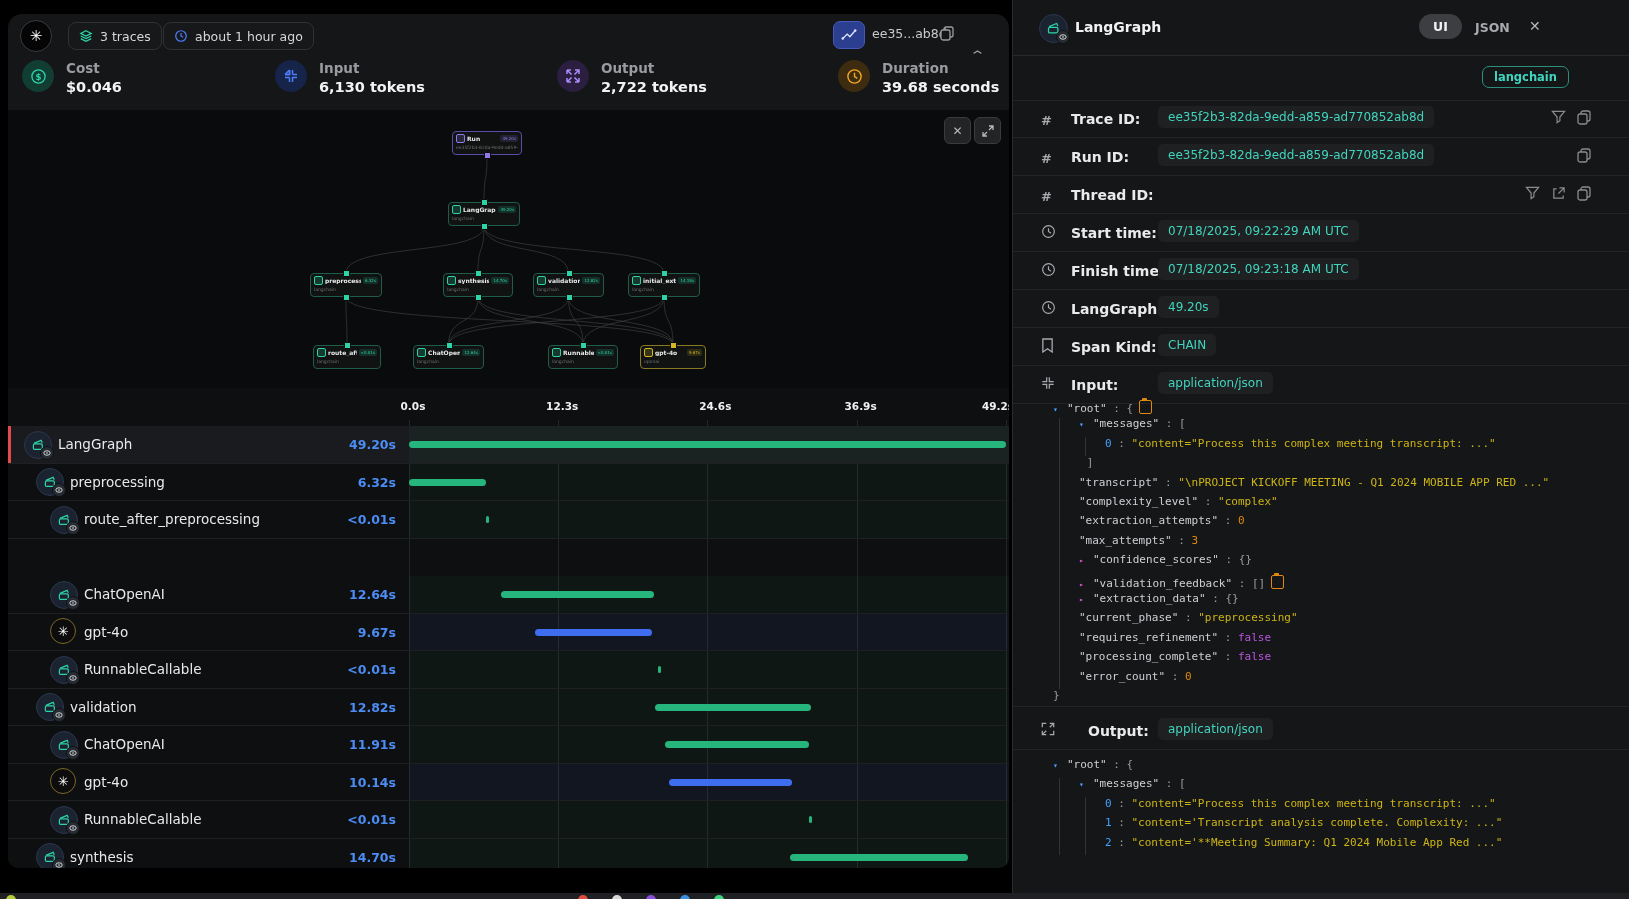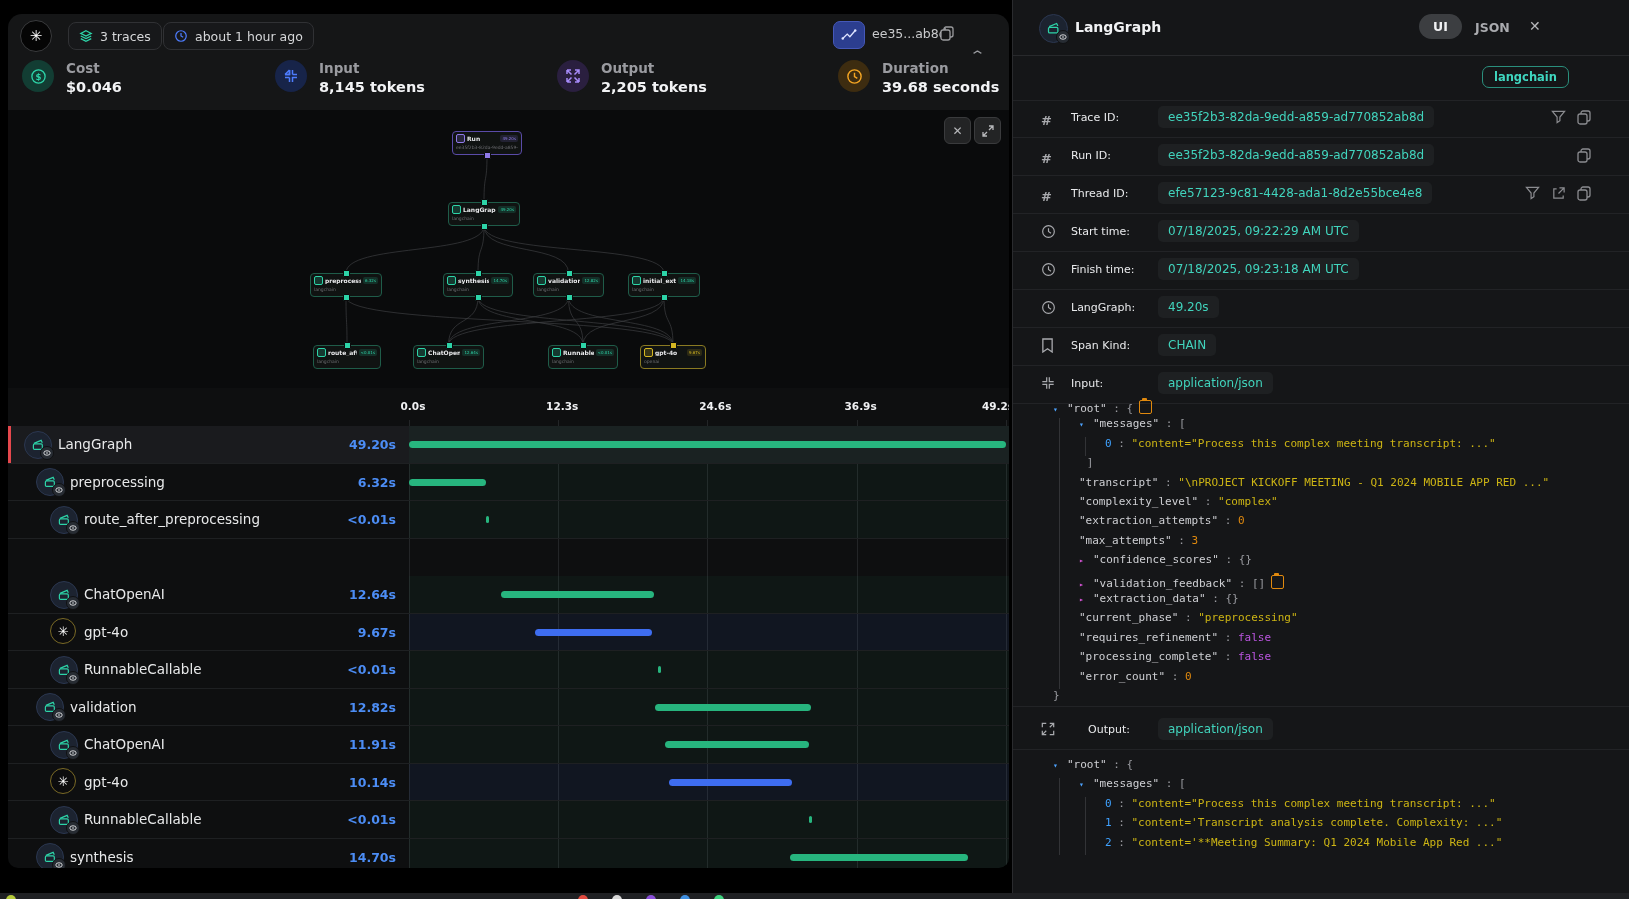--- a/index.html
+++ b/index.html
@@ -35,21 +35,21 @@
   .eyeBadge{position:absolute;right:-3px;bottom:-2px;width:12px;height:12px;border-radius:50%;
     background:#272c33;border:1.5px solid #101113;display:flex;align-items:center;justify-content:center;}
   .oaIcon{border-radius:50%;background:#0c0c0d;display:flex;align-items:center;justify-content:center;color:#fff;}
   
   #panel{left:1012px;top:0;width:617px;height:893px;background:#151618;border-left:1px solid #2a2b2e;box-sizing:border-box;}
   #panelHeader{left:0;top:0;width:100%;height:55px;border-bottom:1px solid #28292c;}
   .pillUI{background:#3c3e41;color:#f0f1f3;border-radius:14px;padding:5px 14px;font-size:12.5px;font-weight:bold;cursor:pointer;}
   .jsonTog{color:#a9aaae;font-size:12.5px;font-weight:bold;cursor:pointer;}
   .tagChip{border:1px solid #2a8f7d;color:#3fd6bf;font-size:11.5px;font-weight:bold;border-radius:7px;padding:3px 11px;}
   .frow{position:absolute;left:0;width:100%;height:38px;border-bottom:1px solid #222326;box-sizing:border-box;}
-  .flabel{color:#e9eaec;font-size:11px;font-weight:normal;}
+  .flabel{color:#e9eaec;font-size:14px;font-weight:bold;}
   .fvalue{background:#1e2022;color:#41d4bd;font-size:12px;border-radius:5px;padding:4px 10px;white-space:nowrap;}
   .ficon{color:#a9aaae;font-size:13px;font-weight:bold;width:18px;text-align:center;}
   .actIcon{color:#8b8c90;cursor:pointer;display:inline-flex;}
   
   .jline{position:absolute;white-space:nowrap;font-family:"DejaVu Sans Mono","Liberation Mono",monospace;font-size:11px;}
   .jl-k{color:#cfd0d4}.jl-p{color:#9a9ba0}.jl-s{color:#cdb514}.jl-n{color:#e0890e}
   .jl-i{color:#3fa2ff}.jl-b{color:#bb55e0}
   .jl-aro{color:#4da3ff;font-size:8px;display:inline-block;width:14px}
   .jl-arc{color:#d052d0;font-size:8px;display:inline-block;width:14px}
   .jl-clip{display:inline-block;margin-left:6px;width:11px;height:12px;border:1.2px solid #e0890e;
@@ -123,34 +123,34 @@
                 <path d="M2 6.5h4.5V2"></path>
                 <path d="M14 9.5H9.5V14"></path>
                 <path d="M1.5 1.5l5 5M14.5 14.5l-5-5M14.5 1.5 9.5 6.5M1.5 14.5l5-5" stroke-width="0"></path>
                 <path d="M6.5 9.5H2M6.5 9.5V14"></path>
                 <path d="M9.5 6.5H14M9.5 6.5V2"></path>
               </g>
             </svg>
           </div>
           <div>
             <div class="mlabel">Input</div>
-            <div class="mvalue">8,145 tokens</div>
+            <div class="mvalue">6,130 tokens</div>
           </div>
         </div>
         <div class="metric abs" style="left: 549px; top: 4px; display: flex; gap: 12px;">
           <div class="micon" style="background: rgb(42, 31, 63);">
             <svg width="16" height="16" viewBox="0 0 16 16">
               <g fill="none" stroke="#a78bfa" stroke-width="1.5">
                 <path d="M10 2h4v4M2 14v-4M2 14h4M14 2 9.5 6.5M2 14l4.5-4.5M2 2h4M2 2v4M2 2l4.5 4.5M14 14v-4M14 14h-4M14 14 9.5 9.5"></path>
               </g>
             </svg>
           </div>
           <div>
             <div class="mlabel">Output</div>
-            <div class="mvalue">2,205 tokens</div>
+            <div class="mvalue">2,722 tokens</div>
           </div>
         </div>
         <div class="metric abs" style="left: 830px; top: 4px; display: flex; gap: 12px;">
           <div class="micon" style="background: rgb(61, 44, 16);">
             <svg width="17" height="17" viewBox="0 0 18 18">
               <circle cx="9" cy="9" r="7" fill="none" stroke="#f5a623" stroke-width="1.5"></circle>
               <path d="M9 5v4l3 2" fill="none" stroke="#f5a623" stroke-width="1.5"></path>
             </svg>
           </div>
           <div>
@@ -546,21 +546,20 @@
           <div class="actIcon abs" style="left: 564px; top: 10px;">
             <svg width="14" height="15" viewBox="0 0 14 15">
               <rect x="4" y="1" width="9" height="10" rx="2" fill="none" stroke="#8b8c90" stroke-width="1.3"></rect>
               <rect x="1" y="4" width="9" height="10" rx="2" fill="#151618" stroke="#8b8c90" stroke-width="1.3"></rect>
             </svg>
           </div>
         </div>
         <div class="frow" style="top: 76px;">
           <div class="abs" style="left:28px;top:10px"><span class="ficon">#</span></div>
           <div class="abs flabel" style="left:58px;top:11px">Thread ID:</div>
-          <div class="abs fvalue" style="left:145px;top:6px">efe57123-9c81-4428-ada1-8d2e55bce4e8</div>
           <div class="actIcon abs" style="left: 512px; top: 10px;">
             <svg width="15" height="14" viewBox="0 0 16 15">
               <path d="M1.5 1.5h13L9.5 7.5v4l-3 2v-6z" fill="none" stroke="#8b8c90" stroke-width="1.3"></path>
             </svg>
           </div>
           <div class="actIcon abs" style="left: 538px; top: 10px;">
             <svg width="15" height="15" viewBox="0 0 16 16">
               <path d="M6 3H3v10h10v-3" fill="none" stroke="#8b8c90" stroke-width="1.3"></path>
               <path d="M9 2h5v5M14 2 8 8" fill="none" stroke="#8b8c90" stroke-width="1.3"></path>
             </svg>

